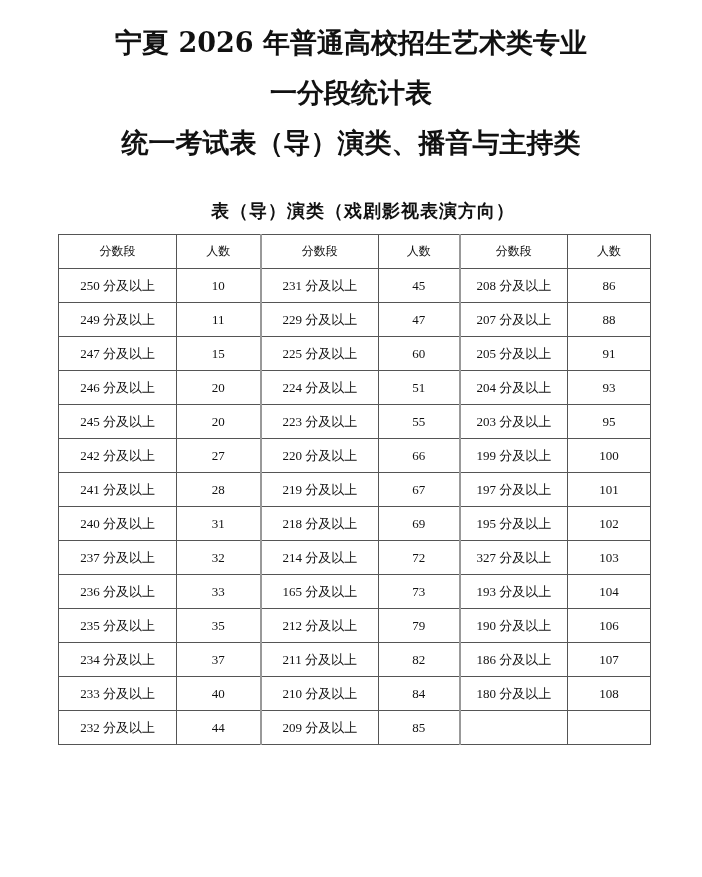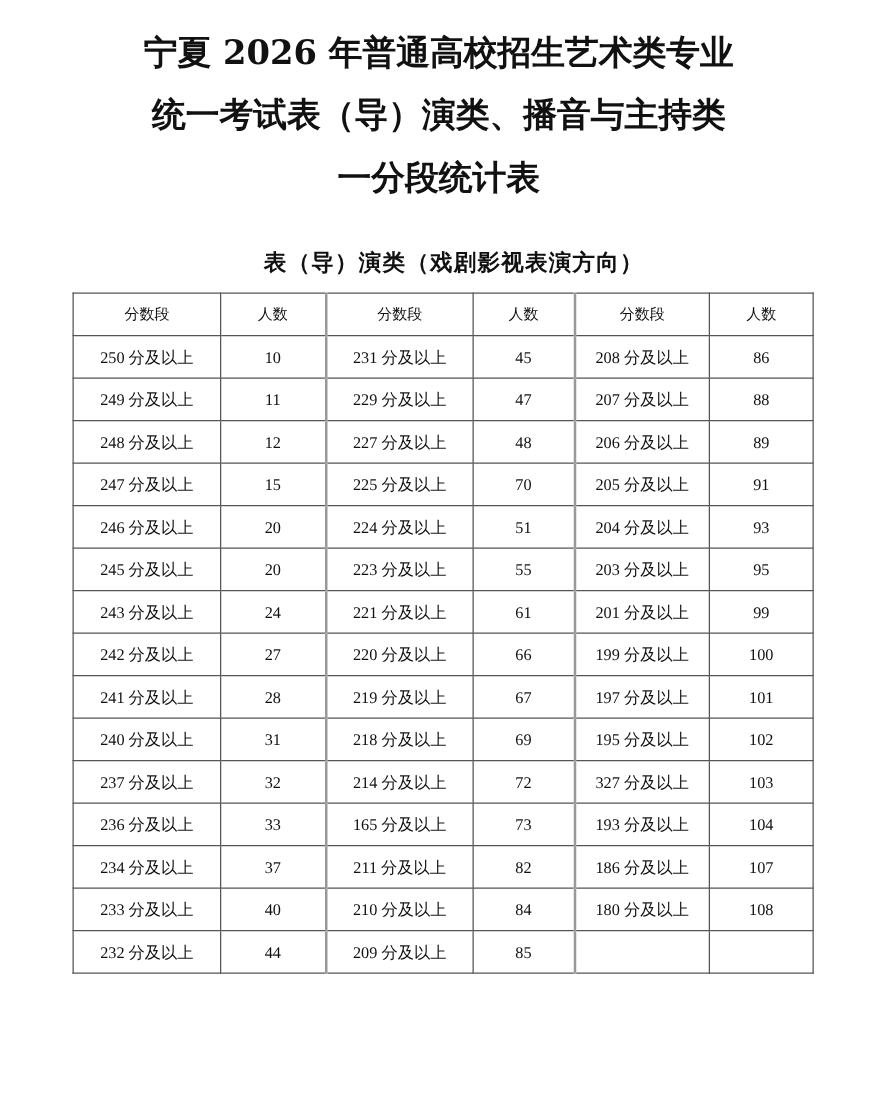--- a/index.html
+++ b/index.html
@@ -30,22 +30,22 @@
   table.score td.group-sep, table.score th.group-sep { border-left: 2px solid #999; }
   col.c1 { width: 118px; } col.c2 { width: 84px; }
   col.c3 { width: 118px; } col.c4 { width: 81px; }
   col.c5 { width: 108px; } col.c6 { width: 83px; }
 </style>
 </head>
 <body>
 
 <div class="title-block">
   <span class="title-line">宁夏 2026 年普通高校招生艺术类专业</span>
+  <span class="title-line">一分段统计表</span>
   <span class="title-line">统一考试表（导）演类、播音与主持类</span>
-  <span class="title-line">一分段统计表</span>
 </div>
 
 <div class="subtitle">表（导）演类（戏剧影视表演方向）</div>
 
 <table class="score">
   <colgroup>
       <col class="c1">
       <col class="c2">
       <col class="c3">
       <col class="c4">
@@ -73,58 +73,42 @@
       </tr>
       <tr>
         <td>249 分及以上</td>
         <td>11</td>
         <td class="group-sep">229 分及以上</td>
         <td>47</td>
         <td class="group-sep">207 分及以上</td>
         <td>88</td>
       </tr>
       <tr>
-        <td>248 分及以上</td>
-        <td>12</td>
-        <td class="group-sep">227 分及以上</td>
-        <td>48</td>
-        <td class="group-sep">206 分及以上</td>
-        <td>89</td>
-      </tr>
-      <tr>
         <td>247 分及以上</td>
         <td>15</td>
         <td class="group-sep">225 分及以上</td>
-        <td>70</td>
+        <td>60</td>
         <td class="group-sep">205 分及以上</td>
         <td>91</td>
       </tr>
       <tr>
         <td>246 分及以上</td>
         <td>20</td>
         <td class="group-sep">224 分及以上</td>
         <td>51</td>
         <td class="group-sep">204 分及以上</td>
         <td>93</td>
       </tr>
       <tr>
         <td>245 分及以上</td>
         <td>20</td>
         <td class="group-sep">223 分及以上</td>
         <td>55</td>
         <td class="group-sep">203 分及以上</td>
         <td>95</td>
-      </tr>
-      <tr>
-        <td>243 分及以上</td>
-        <td>24</td>
-        <td class="group-sep">221 分及以上</td>
-        <td>61</td>
-        <td class="group-sep">201 分及以上</td>
-        <td>99</td>
       </tr>
       <tr>
         <td>242 分及以上</td>
         <td>27</td>
         <td class="group-sep">220 分及以上</td>
         <td>66</td>
         <td class="group-sep">199 分及以上</td>
         <td>100</td>
       </tr>
       <tr>
@@ -153,20 +137,28 @@
       </tr>
       <tr>
         <td>236 分及以上</td>
         <td>33</td>
         <td class="group-sep">165 分及以上</td>
         <td>73</td>
         <td class="group-sep">193 分及以上</td>
         <td>104</td>
       </tr>
       <tr>
+        <td>235 分及以上</td>
+        <td>35</td>
+        <td class="group-sep">212 分及以上</td>
+        <td>79</td>
+        <td class="group-sep">190 分及以上</td>
+        <td>106</td>
+      </tr>
+      <tr>
         <td>234 分及以上</td>
         <td>37</td>
         <td class="group-sep">211 分及以上</td>
         <td>82</td>
         <td class="group-sep">186 分及以上</td>
         <td>107</td>
       </tr>
       <tr>
         <td>233 分及以上</td>
         <td>40</td>

